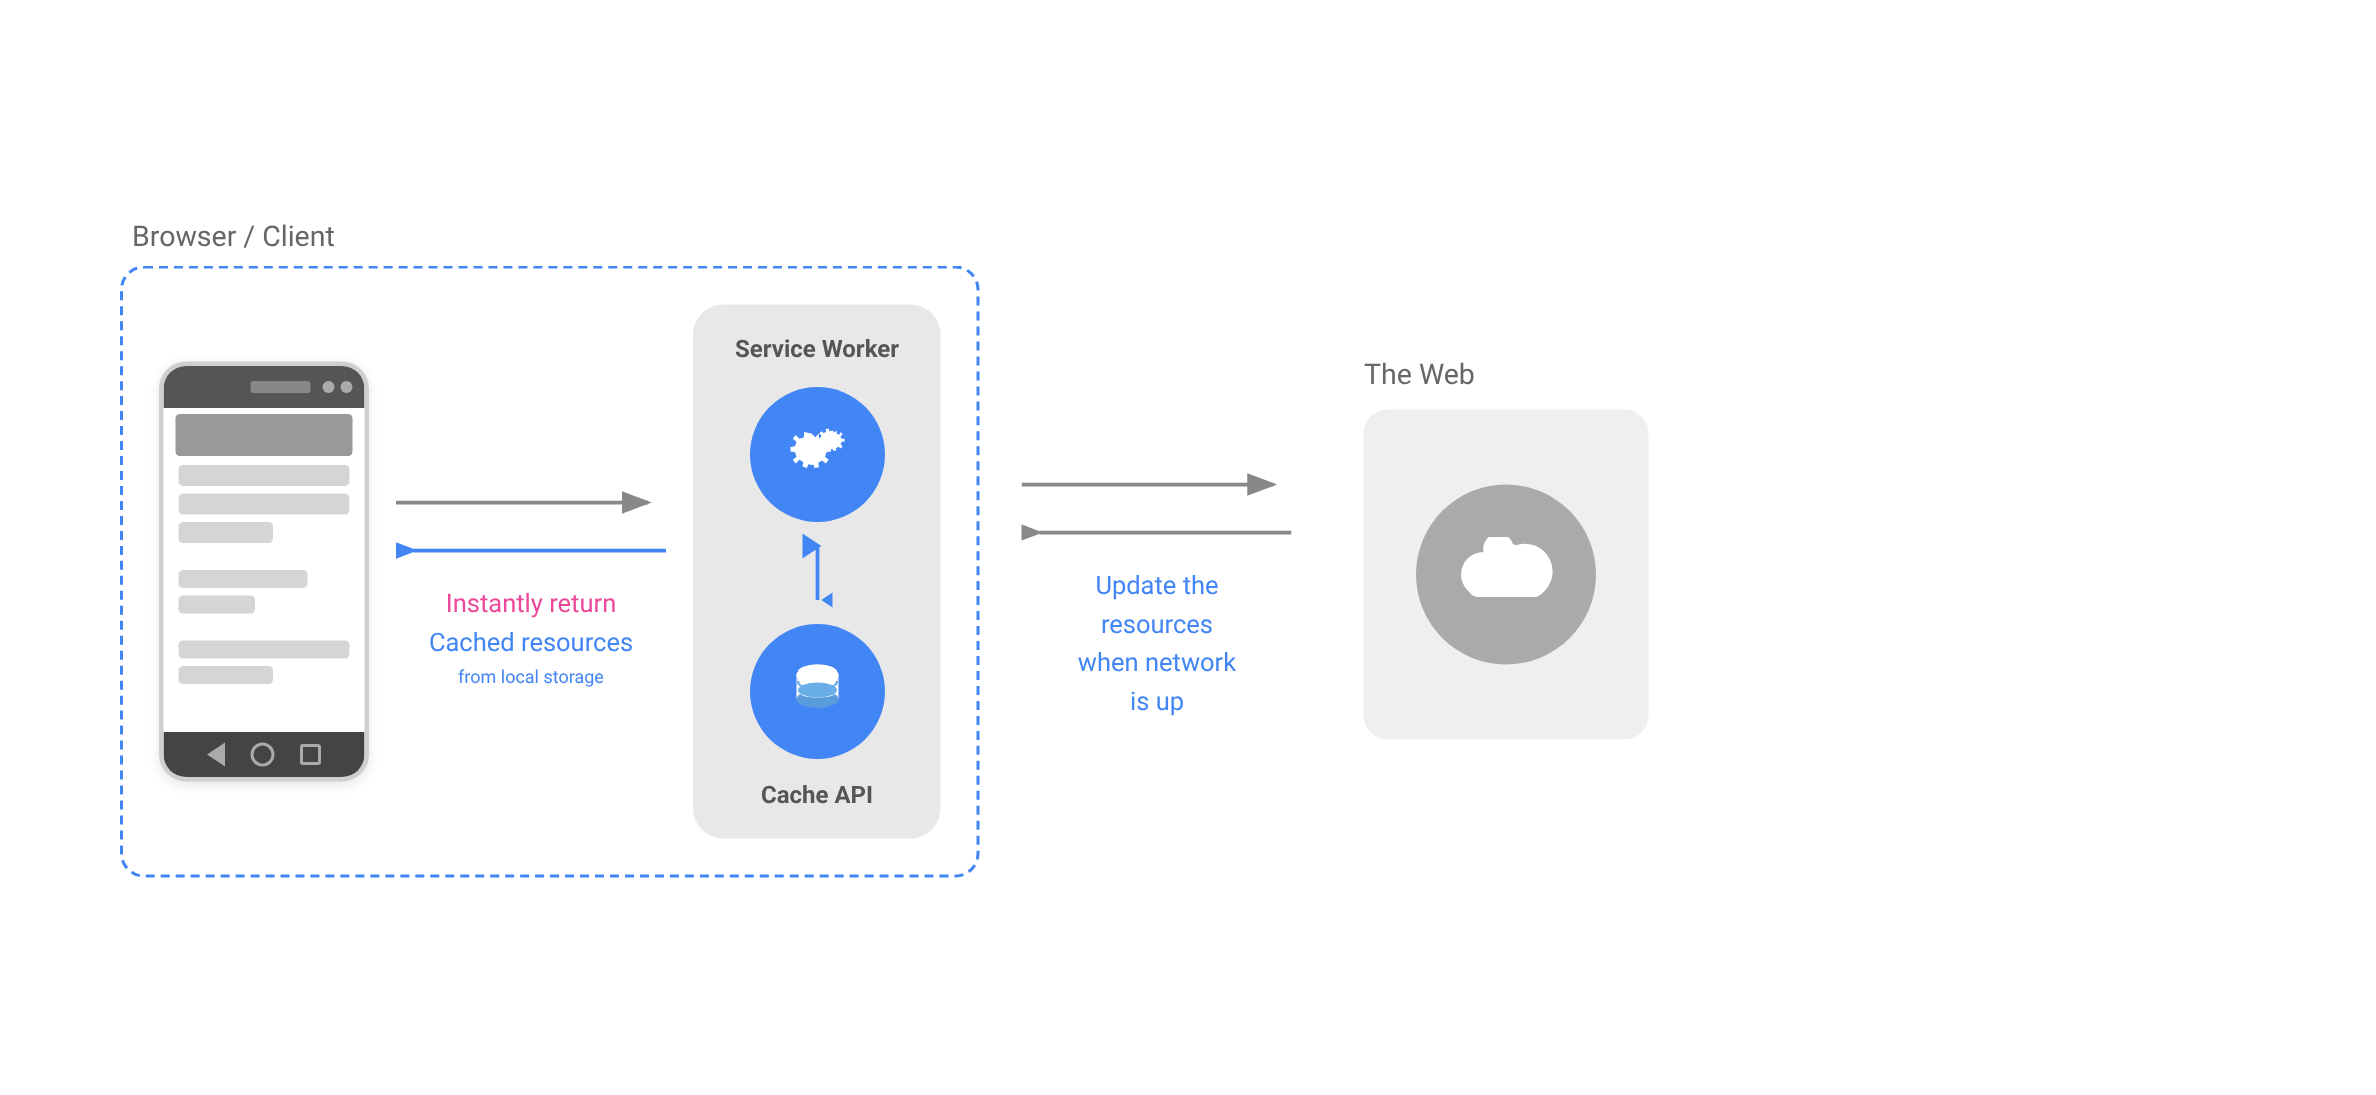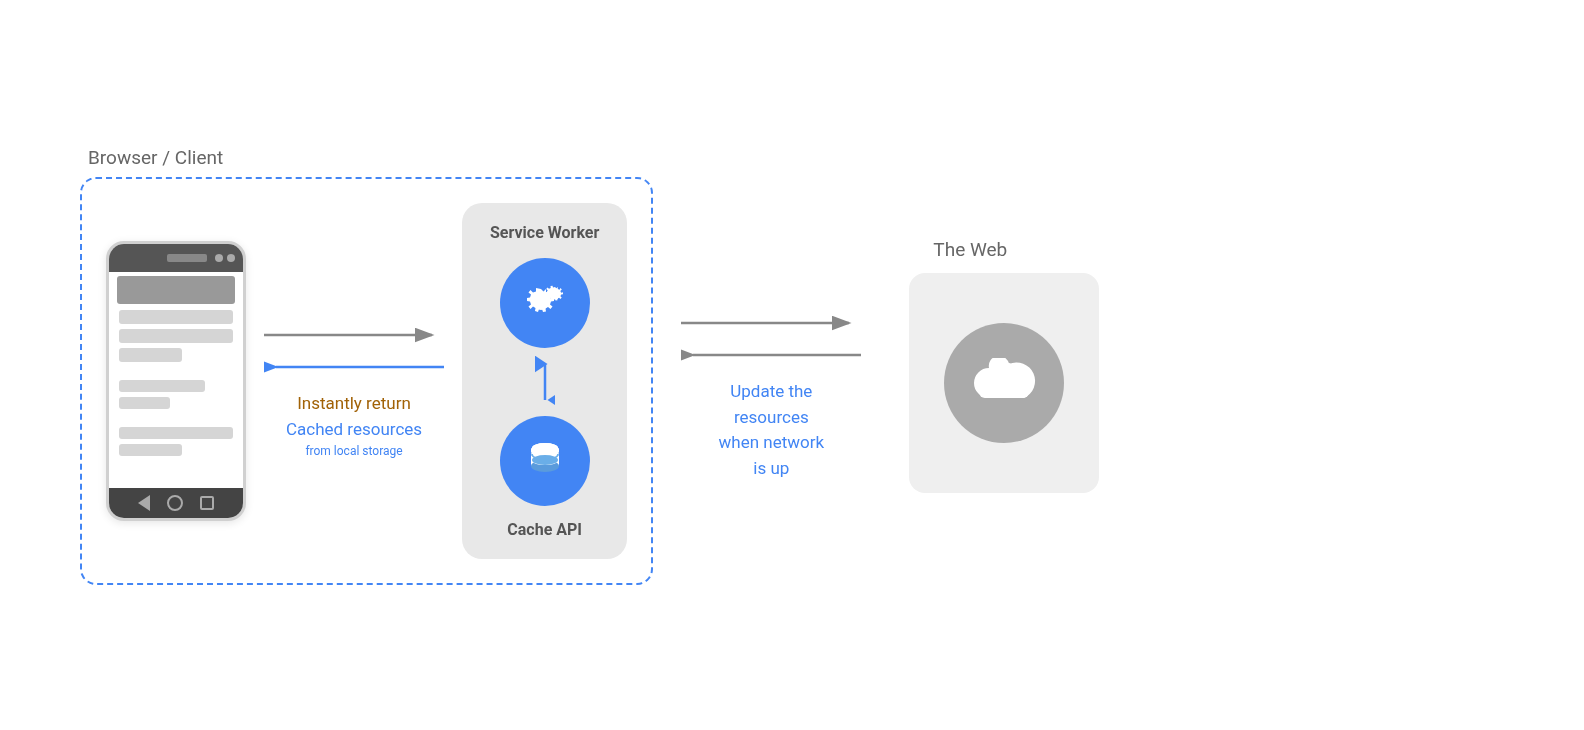--- a/index.html
+++ b/index.html
@@ -187,21 +187,21 @@
         <svg width="180" height="28" style="margin-top:4px;">
           <defs>
             <marker id="arrowL1" markerWidth="8" markerHeight="8" refX="1" refY="3" orient="auto">
               <path d="M8,0 L8,6 L0,3 z" fill="#4285f4"></path>
             </marker>
           </defs>
           <line x1="180" y1="14" x2="12" y2="14" stroke="#4285f4" stroke-width="2.5" marker-end="url(#arrowL1)"></line>
         </svg>
 
         <div style="text-align:center; margin-top:10px;">
-          <div style="color:#a16207; font-size:17px; line-height:1.5;">Instantly return</div>
+          <div style="color:#ec4899; font-size:17px; line-height:1.5;">Instantly return</div>
           <div style="color:#4285f4; font-size:17px; line-height:1.5;">Cached resources</div>
           <div style="color:#4285f4; font-size:12px; line-height:1.5;">from local storage</div>
         </div>
       </div>
 
       <div style="background:#e8e8e8; border-radius:20px; padding:20px 28px; display:flex; flex-direction:column; align-items:center; gap:8px; min-width:160px;font-weight:bold;">
         <span style="font-size:16px; color:#555; margin-bottom:8px;">Service Worker</span>
 
         <div class="circle-blue">
           <svg class="gear-icon-svg" viewBox="0 0 56 56">
@@ -272,21 +272,21 @@
 
     <div style="text-align:center; margin-top:10px;">
       <div style="color:#4285f4; font-size:17px; line-height:1.5;">Update the</div>
       <div style="color:#4285f4; font-size:17px; line-height:1.5;">resources</div>
       <div style="color:#4285f4; font-size:17px; line-height:1.5;">when network</div>
       <div style="color:#4285f4; font-size:17px; line-height:1.5;">is up</div>
     </div>
   </div>
 
   <div class="web-wrapper">
-    <span style="font-size:19px; color:#666; margin-bottom:12px; align-self:flex-start;margin-left:24px;">The Web</span>
+    <span style="font-size:19px; color:#666; margin-bottom:12px; align-self:flex-start;">The Web</span>
     <div style="background:#efefef; border-radius:16px; padding:50px 35px; display:flex; align-items:center; justify-content:center;">
       <div class="cloud-circle">
         <svg width="70" height="50" viewBox="0 0 70 50">
           <path d="M55,40 H20 A15,15 0 0,1 20,10 A10,10 0 0,1 40,6 A18,18 0 0,1 55,40 Z" fill="white"></path>
           <circle cx="20" cy="28" r="12" fill="white"></circle>
           <circle cx="35" cy="18" r="14" fill="white"></circle>
           <circle cx="50" cy="28" r="11" fill="white"></circle>
           <rect x="10" y="28" width="50" height="12" fill="white" rx="6"></rect>
         </svg>
       </div>

